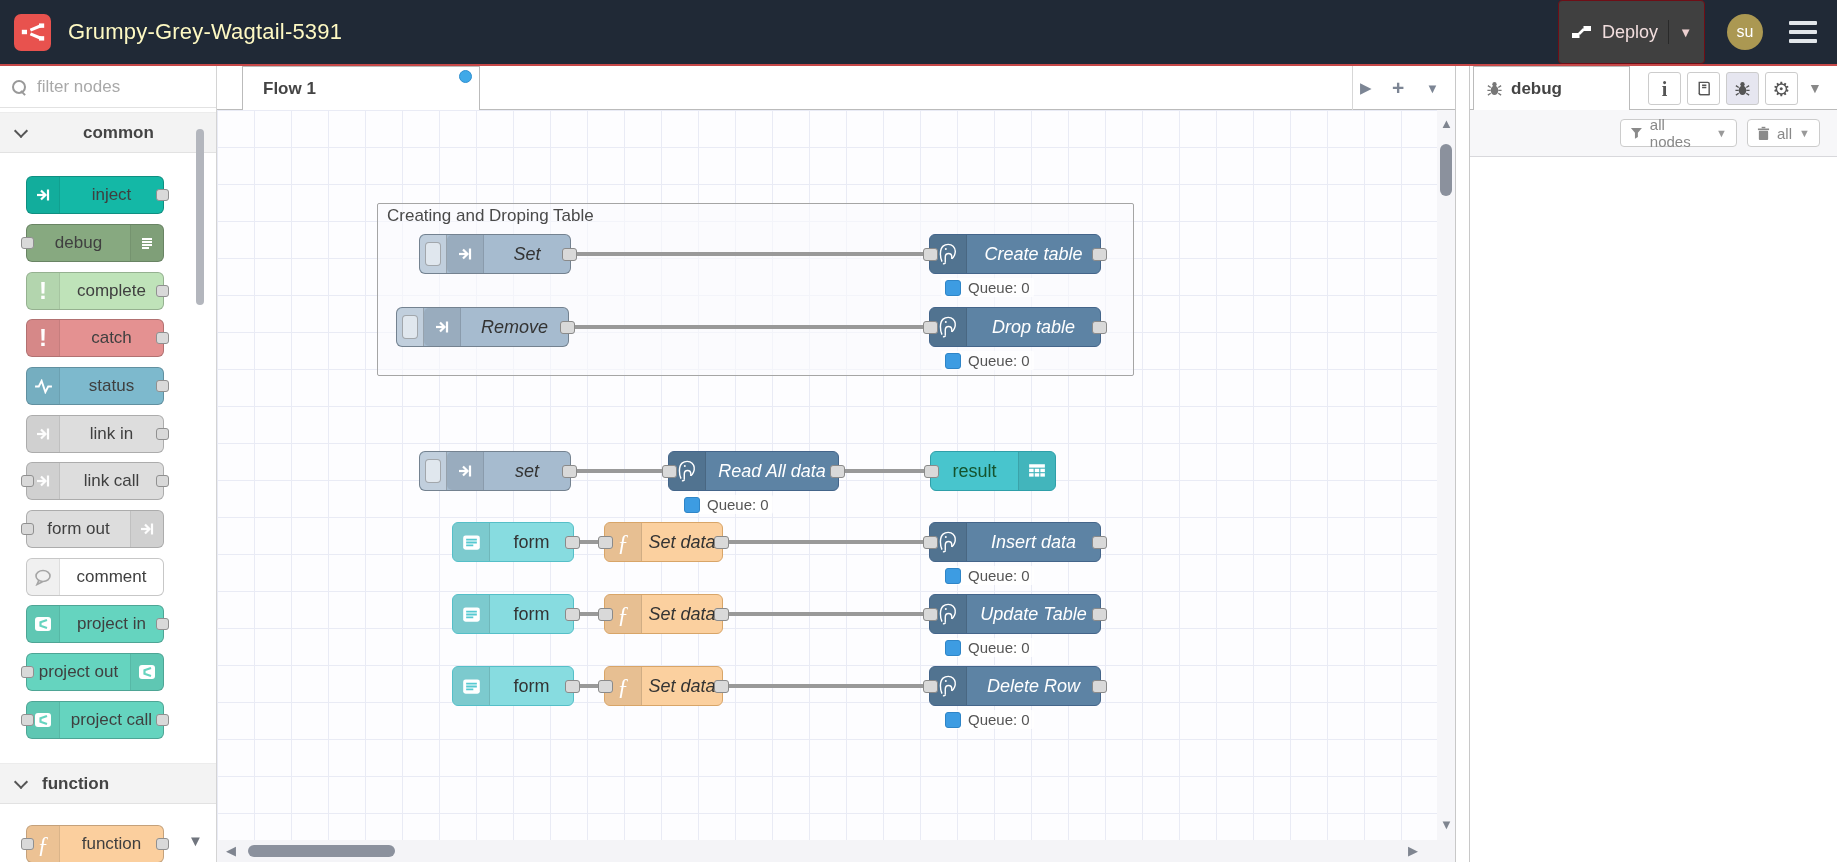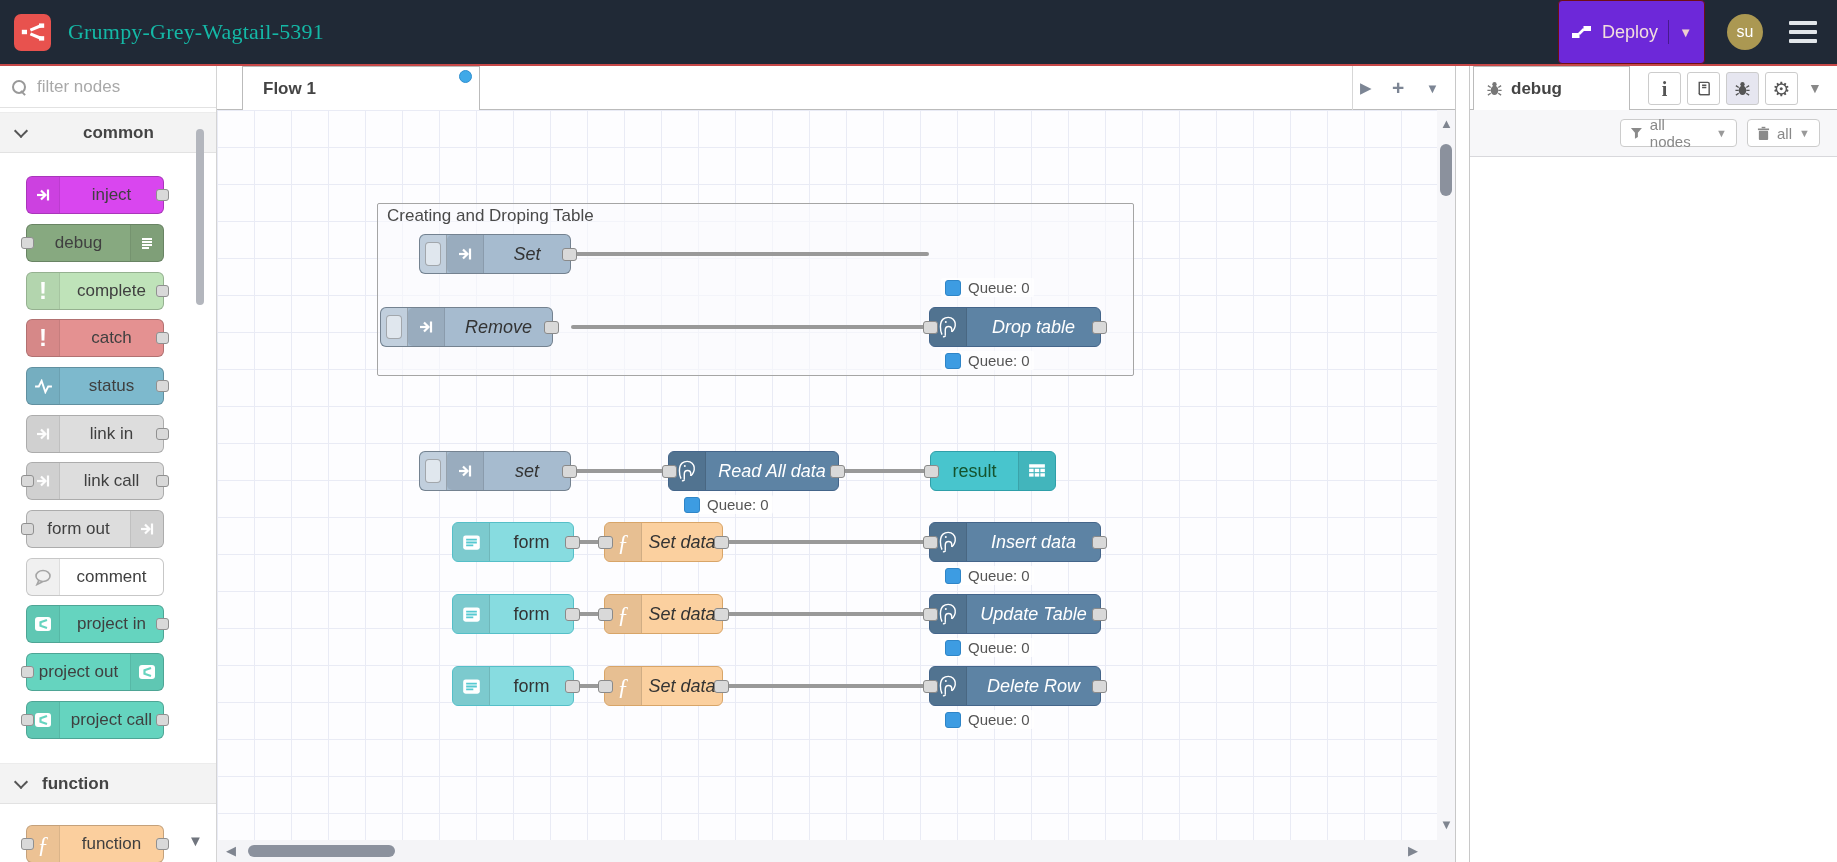--- a/index.html
+++ b/index.html
@@ -1,23 +1,23 @@
 <!DOCTYPE html>
 <html><head>
 <meta charset="utf-8">
 <style>
   html,body{margin:0;padding:0;background:#fff;font-family:"Liberation Sans","DejaVu Sans",sans-serif;}
   #app{position:relative;width:1837px;height:862px;overflow:hidden;background:#fff;}
   
   #header{position:absolute;left:0;top:0;width:1837px;height:64px;background:#202936;display:flex;align-items:center;}
   #redline{position:absolute;left:0;top:64px;width:1837px;height:3px;background:#c64848;}
   #logo{width:37px;height:37px;border-radius:7px;background:#e8524e;margin-left:14px;display:flex;align-items:center;justify-content:center;}
-  #hdr-title{color:#14b8a6;font-size:22px;margin-left:17px;letter-spacing:.2px;font-family:Liberation Serif, serif;}
+  #hdr-title{color:#fef9c3;font-size:22px;margin-left:17px;letter-spacing:.2px;}
   #hdr-right{margin-left:auto;display:flex;align-items:center;gap:22px;margin-right:16px;}
-  #deploy{display:flex;align-items:center;height:38px;background:#6d28d9;border:1px solid #6e0e16;border-radius:4px;padding:12px 12px;cursor:pointer;}
+  #deploy{display:flex;align-items:center;height:38px;background:#404040;border:1px solid #6e0e16;border-radius:4px;padding:12px 12px;cursor:pointer;}
   #deploy .dlabel{color:#f2dede;font-size:18px;margin:0 10px 0 10px;}
   #deploy .dsep{width:1px;height:24px;background:rgba(0,0,0,.35);margin-right:10px;}
   #deploy .dcaret{color:#eccfcf;font-size:13px;}
   #avatar{width:36px;height:36px;border-radius:50%;background:#ab9852;color:#fff;font-size:16px;display:flex;align-items:center;justify-content:center;}
   #burger{display:flex;flex-direction:column;gap:5px;cursor:pointer;padding:4px;}
   #burger div{width:28px;height:4px;background:#e2e6ea;border-radius:1px;}
   
   #palette{position:absolute;left:0;top:66px;width:217px;height:796px;background:#fff;border-right:1px solid #d4d4d4;box-sizing:border-box;}
   #pfilter{position:absolute;left:0;top:0;width:100%;height:42px;border-bottom:1px solid #e2e2e2;display:flex;align-items:center;box-sizing:border-box;}
   .mag{position:relative;width:10px;height:10px;border:2px solid #999;border-radius:50%;margin:0 9px 0 12px;flex:0 0 auto;}
@@ -125,21 +125,21 @@
   <div id="palette">
     <div id="pfilter">
       <span class="mag"></span>
       <input placeholder="filter nodes" style="">
     </div>
     <div class="pcat" style="top:46px;gap:41px;">
       <span class="chev"></span>
       <span>common</span>
     </div>
     <div id="pitems-common">
-        <div class="pitem" style="top: 110px; background: #d946ef;">
+        <div class="pitem" style="top: 110px; background: #14b8a6;">
           <span class="ireg lft">
             <svg width="17" height="16" viewBox="0 0 16 16" fill="none" stroke="#fff" stroke-width="2.2">
               <path d="M1.5 8h7"></path>
               <path d="M5.5 3.5L10 8l-4.5 4.5"></path>
               <path d="M12.5 2.5v11"></path>
             </svg>
           </span>
           <span class="plabel">inject</span>
           <span class="pport r"></span>
         </div>
@@ -300,25 +300,38 @@
         <span class="ireg lft">
           <svg width="17" height="16" viewBox="0 0 16 16" fill="none" stroke="#fff" stroke-width="2.2">
             <path d="M1.5 8h7"></path>
             <path d="M5.5 3.5L10 8l-4.5 4.5"></path>
             <path d="M12.5 2.5v11"></path>
           </svg>
         </span>
         <span class="nlabel it">Set</span>
         <span class="nport out"></span>
       </div>
+      <div class="fnode k-pg" style="left: 712px; top: 124px; width: 172px;">
+        <span class="ireg lft">
+          <svg width="22" height="24" viewBox="0 0 20 22" fill="none" stroke="#fff" stroke-width="1.3">
+            <path d="M4.5 18C2.8 14.5 2 7 5.5 3.8c2.4-2.2 7-2.2 9.2 0 2.2 2.2 2.3 5.6 1.2 8.4-.8 2-2.4 3-2.4 3"></path>
+            <path d="M7.5 19v-5c0-2.2 1.1-3.4 3-3.4s3 1.2 3 3.4v1.6"></path>
+            <path d="M7.5 19c0 .8-1.3 1.2-2 .6"></path>
+            <circle cx="8" cy="6.5" r="0.9" fill="#fff" stroke="none"></circle>
+          </svg>
+        </span>
+        <span class="nlabel it">Create table</span>
+        <span class="nport in"></span>
+        <span class="nport out"></span>
+      </div>
       <div class="qstat" style="left: 724px; top: 168px;">
         <span class="qdot"></span>
         <span>Queue: 0</span>
       </div>
-      <div class="fnode k-inject" style="left: 163px; top: 197px; width: 173px;">
+      <div class="fnode k-inject" style="left: 179px; top: 197px; width: 173px;">
         <span class="ibtn">
           <i></i>
         </span>
         <span class="ireg lft">
           <svg width="17" height="16" viewBox="0 0 16 16" fill="none" stroke="#fff" stroke-width="2.2">
             <path d="M1.5 8h7"></path>
             <path d="M5.5 3.5L10 8l-4.5 4.5"></path>
             <path d="M12.5 2.5v11"></path>
           </svg>
         </span>

